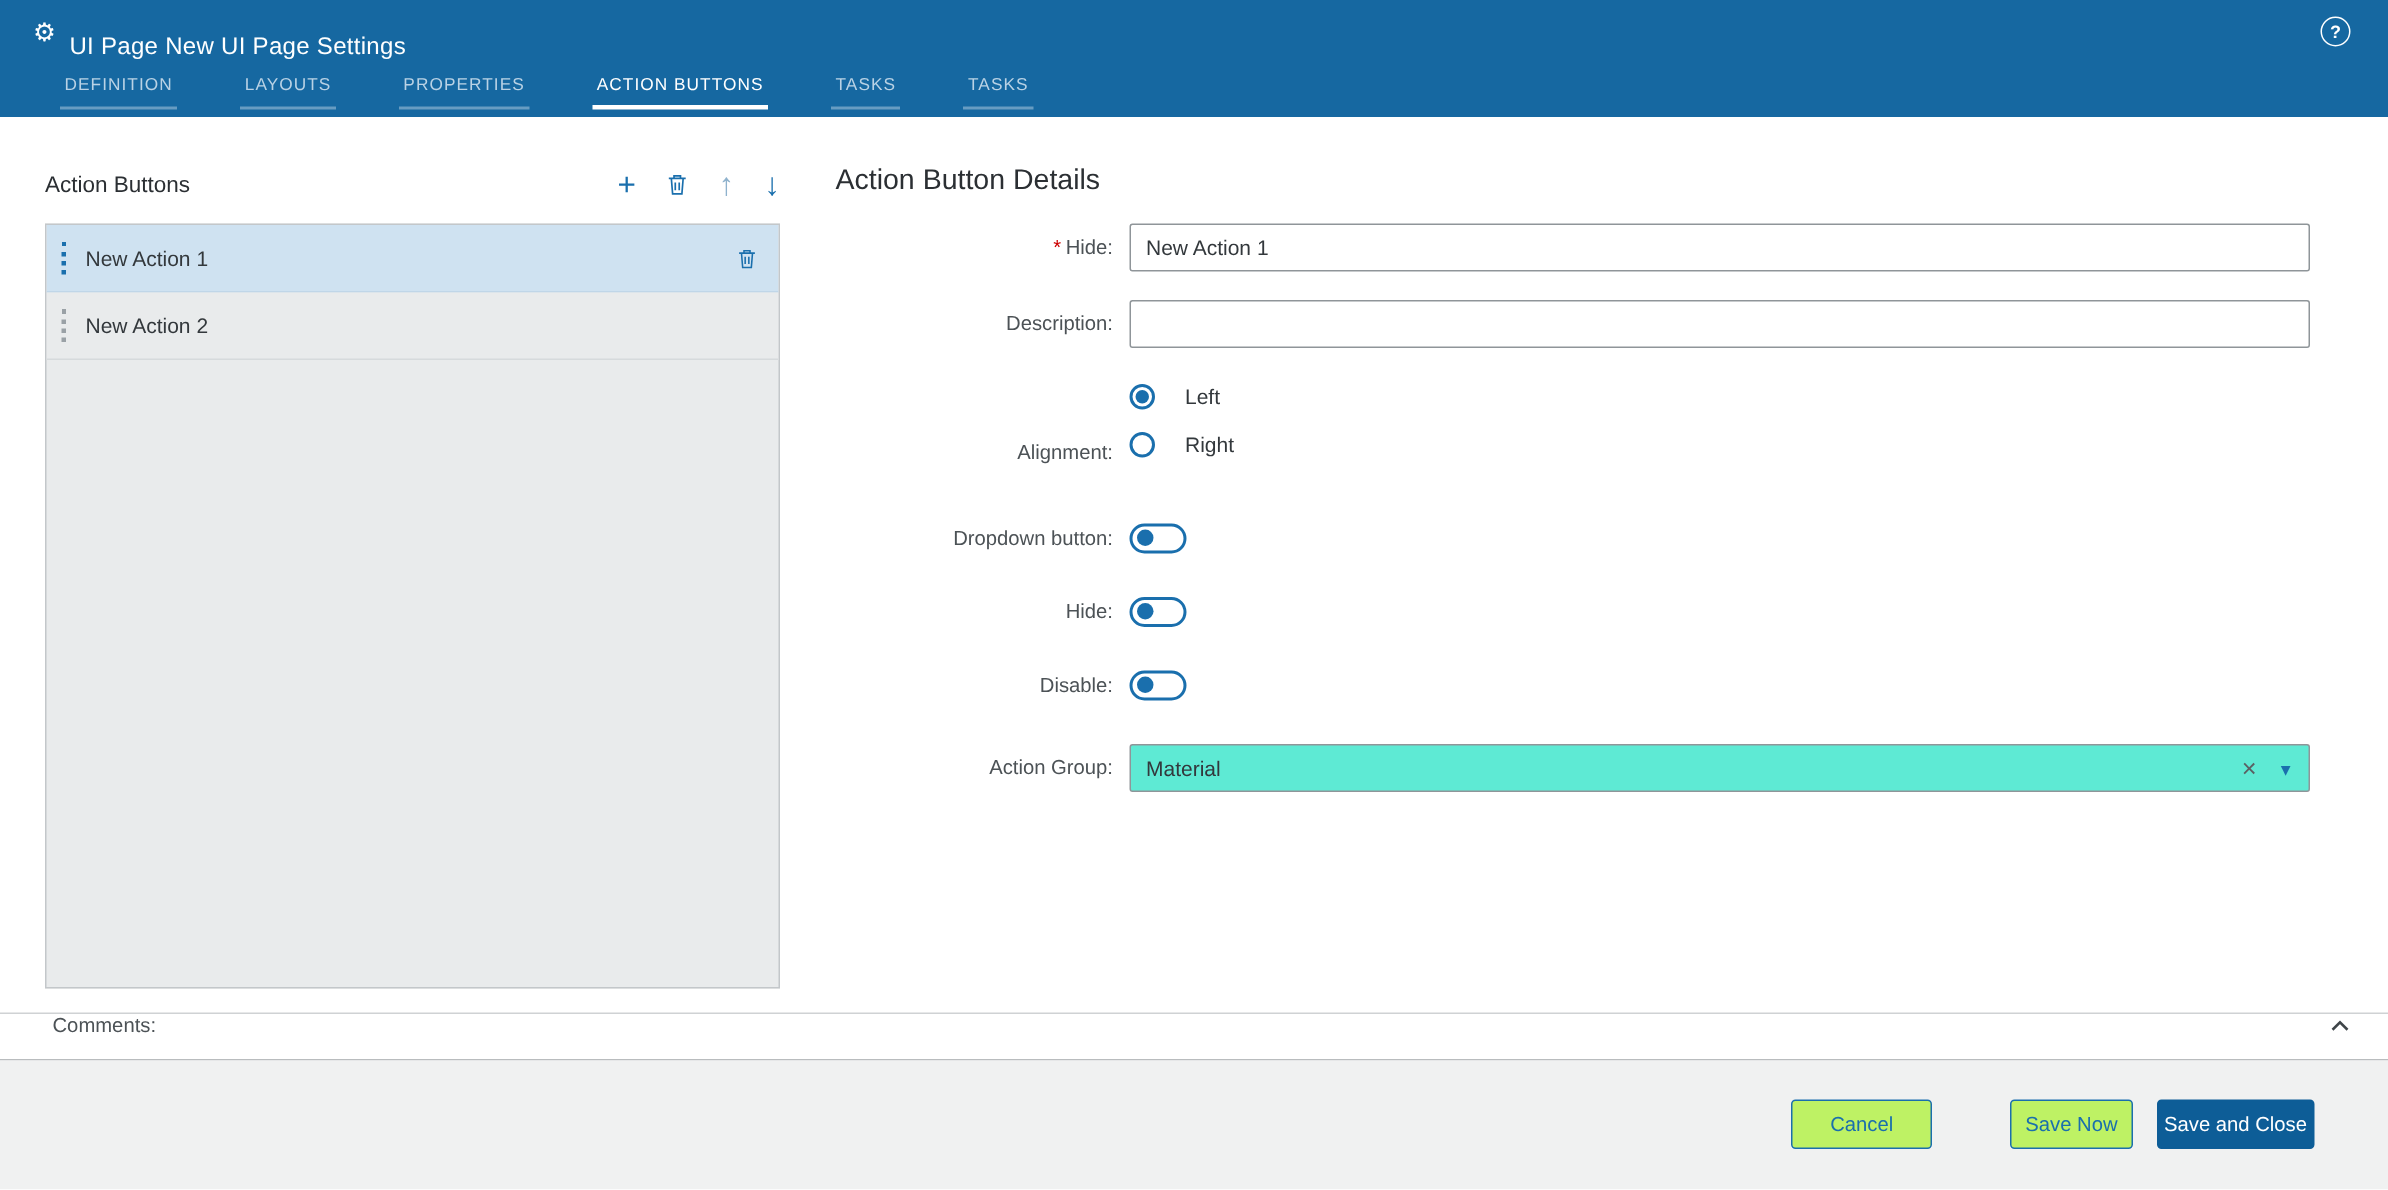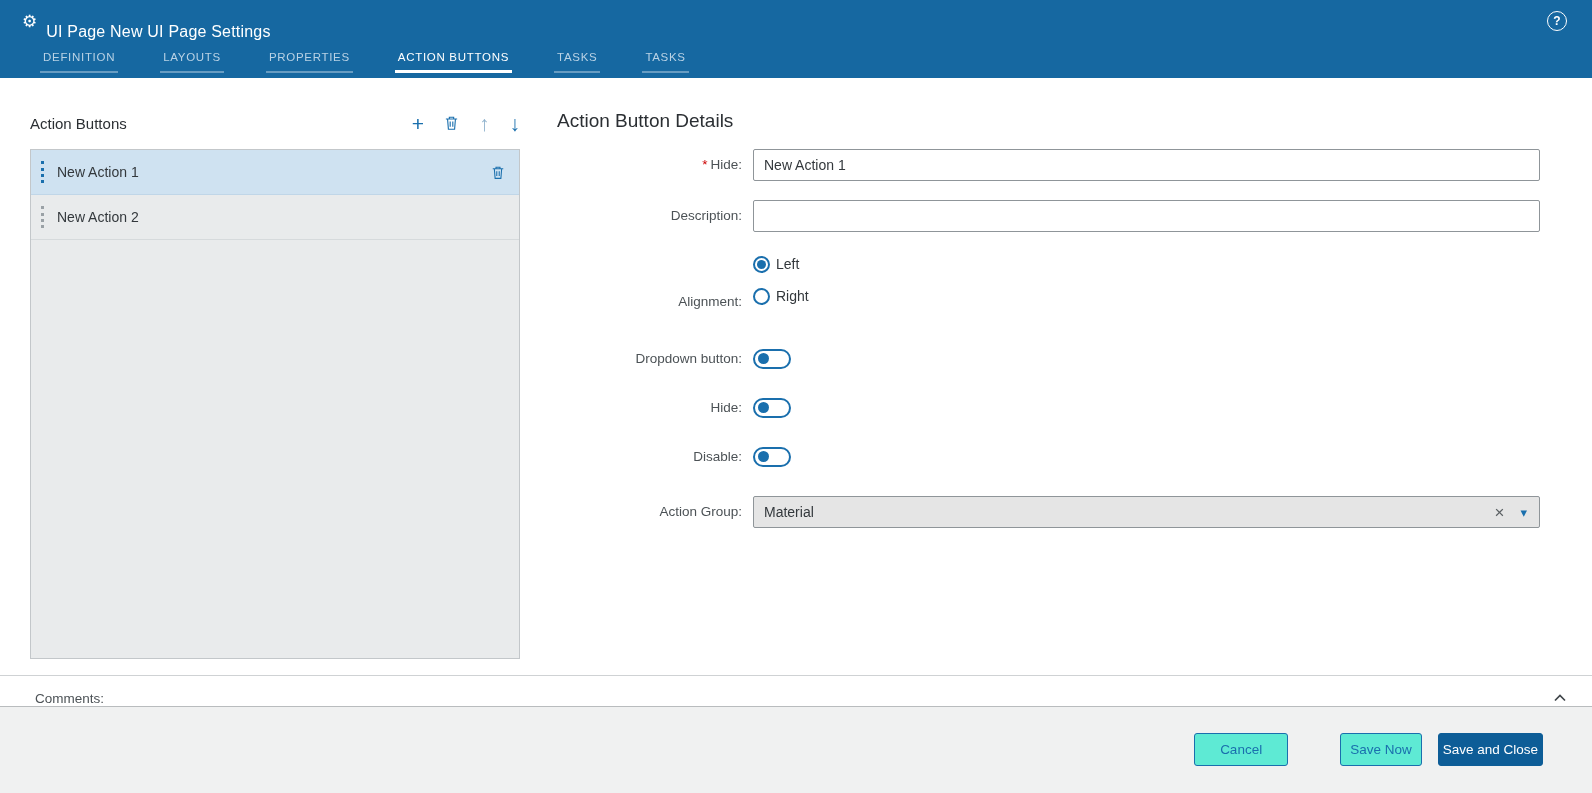--- a/index.html
+++ b/index.html
@@ -76,66 +76,66 @@
   .form-row.toggle-row { align-items:center; margin-bottom:29px; }
   .form-row.toggle-row .form-label { line-height:20px; }
   .control { flex:1 1 auto; min-width:0; }
   .req { color:var(--required,#cc0000); margin-right:3px; }
 
   .text-input {
     width:100%; height:32px; border:1px solid #8f9599; border-radius:2px;
     padding:0 10px; font-size:14px; color:#33383c; font-family:inherit; background:#fff;
   }
 
-  .radio-row { display:flex; align-items:center; gap:6px; height:26px; margin-bottom:6px; cursor:pointer; }
+  .radio-row { display:flex; align-items:center; gap:20px; height:26px; margin-bottom:6px; cursor:pointer; }
   .radio {
     width:17px; height:17px; border:2px solid var(--accent,#1a6fad);
     border-radius:50%; position:relative; background:#fff; flex:0 0 17px;
   }
   .radio.on::after {
     content:""; position:absolute; top:2px; left:2px; right:2px; bottom:2px;
     background:var(--accent,#1a6fad); border-radius:50%;
   }
   .radio-label { font-size:14px; color:#33383c; }
 
   .toggle {
     width:38px; height:20px; border:2px solid var(--accent,#1a6fad);
     border-radius:12px; position:relative; background:#fff; cursor:pointer;
   }
   .toggle::after {
     content:""; position:absolute; top:2px; left:3px; width:11px; height:11px;
     background:var(--accent,#1a6fad); border-radius:50%;
   }
 
   .select-box {
-    height:32px; border:1px solid #8f9599; border-radius:2px; background:#e5e5e5;
+    height:32px; border:1px solid #8f9599; border-radius:2px; background:#5eead4;
     display:flex; align-items:center; padding:0 12px 0 10px; cursor:pointer;
   }
   .select-value { flex:1 1 auto; font-size:14px; color:#33383c; }
   .clear-icon { color:#5b6063; font-size:17px; margin-right:16px; line-height:1; cursor:pointer; }
   .caret-icon { color:var(--accent,#1a6fad); font-size:13px; line-height:1; cursor:pointer; }
 
   
   .comments-bar {
     flex:0 0 32px; height:32px; border-top:1px solid #cfd2d4; border-bottom:1px solid #b9bcbe;
-    background:#fff; display:flex; align-items:flex-end; padding:0 24px 0 35px;
+    background:#fff; display:flex; align-items:flex-start; padding:0 24px 0 35px;
   }
   .comments-label { font-size:13.5px; color:#4c5256; }
   .collapse-chevron { margin-left:auto; color:#3f4549; cursor:pointer; display:flex; }
 
   
   .footer {
     flex:1 0 71px; background:#f0f1f1; display:flex; align-items:center;
     justify-content:flex-end; gap:16px; padding-right:49px;
   }
   .btn {
     height:33px; border-radius:3px; font-size:13.5px; font-family:inherit;
     cursor:pointer; line-height:31px;
   }
-  .btn.secondary { background:#5eead4; border:1px solid var(--accent,#1a6fad); color:var(--accent,#1a6fad); padding:0 25px; }
+  .btn.secondary { background:#bef264; border:1px solid var(--accent,#1a6fad); color:var(--accent,#1a6fad); padding:0 25px; }
   .btn.secondary.mid { padding:0 9px;margin-left:36px; }
   .btn.primary { background:var(--primary_btn,#0d5d97); border:1px solid var(--primary_btn,#0d5d97); color:#fff; padding:0 4px; }
 </style>
 </head>
 <body>
 
 <div class="header">
   <span class="gear-icon">⚙</span>
   <span class="app-title">UI Page New UI Page Settings</span>
   <span class="help-icon">?</span>

